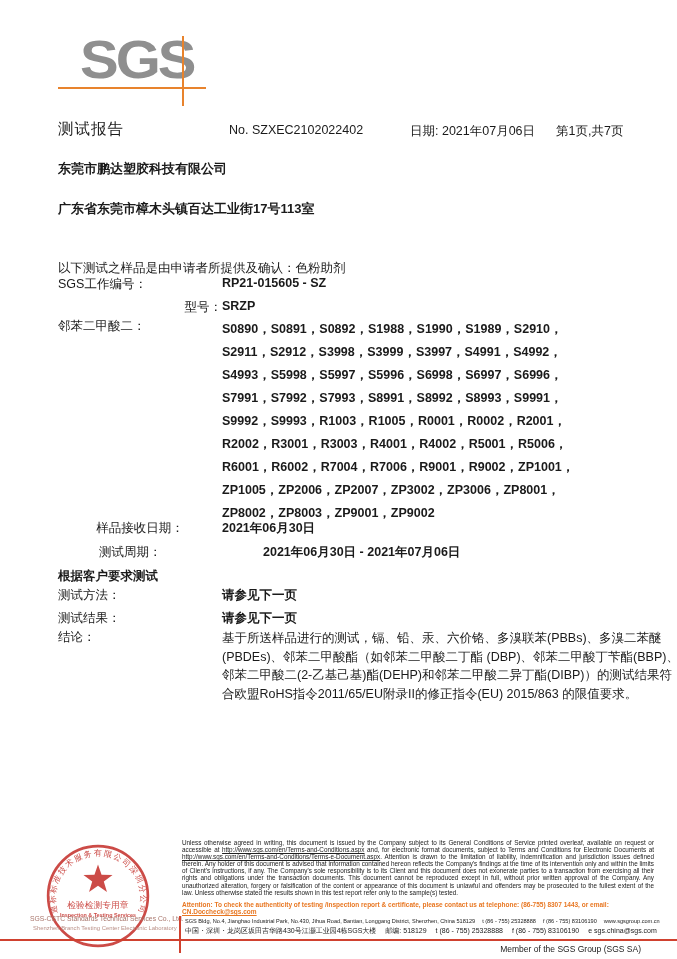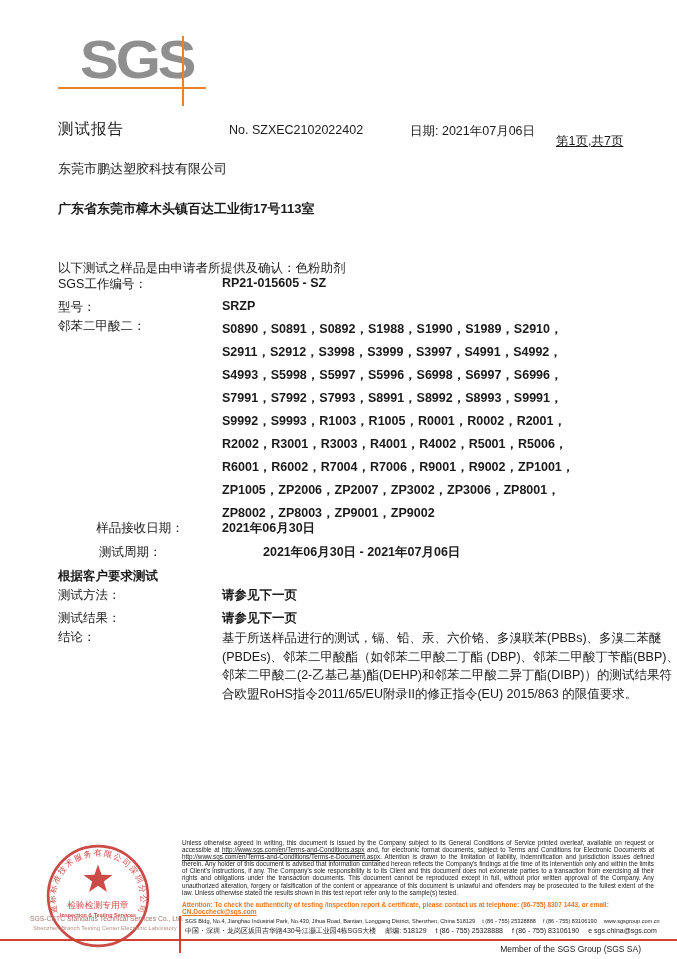--- a/index.html
+++ b/index.html
@@ -9,23 +9,23 @@
   
   .logo-text{position:absolute;left:80px;top:33px;font-size:58px;font-weight:700;
              color:#8f8f8f;letter-spacing:-3px;line-height:1;transform:scaleY(.92);
              transform-origin:top left;}
   .logo-rule-h{position:absolute;left:58px;top:87px;width:148px;height:2px;}
   .logo-rule-v{position:absolute;left:182px;top:36px;width:2px;height:70px;}
 
   .doc-title{position:absolute;left:58px;top:119px;font-size:15.5px;font-weight:400;letter-spacing:1px;}
   .report-no{position:absolute;left:229px;top:123px;font-size:12.5px;}
   .report-date{position:absolute;left:410px;top:123px;font-size:12.5px;}
-  .page-info{position:absolute;left:556px;top:133px;font-size:12.5px;text-decoration:underline;}
+  .page-info{position:absolute;left:556px;top:123px;font-size:12.5px;}
 
-  .company{position:absolute;left:58px;top:160px;font-size:13px;font-weight:400;}
+  .company{position:absolute;left:58px;top:160px;font-size:13px;font-weight:700;}
   .comp-address{position:absolute;left:58px;top:200px;font-size:13px;font-weight:700;}
 
   .sample{position:absolute;left:58px;top:250px;font-size:12.5px;margin-top:10px;}
 
   
   .frow{position:absolute;left:58px;display:flex;align-items:flex-start;}
   .flabel{width:164px;flex:0 0 164px;font-size:12.5px;}
   .fvalue{font-size:12.5px;font-weight:700;}
   .ref-lines{line-height:23px;white-space:pre-line;}
   .concl-value{font-weight:400;width:458px;line-height:18.6px;}
@@ -67,21 +67,21 @@
   <div class="company">东莞市鹏达塑胶科技有限公司</div>
   <div class="comp-address">广东省东莞市樟木头镇百达工业街17号113室</div>
 
   <div class="sample">以下测试之样品是由申请者所提供及确认：色粉助剂</div>
 
   <div class="frow" style="top:276px;">
     <div class="flabel">SGS工作编号：</div>
     <div class="fvalue">RP21-015605 - SZ</div>
   </div>
 
-  <div class="frow" style="top:299px;">
+  <div class="frow" style="top:299px;text-align:right;">
     <div class="flabel">型号：</div>
     <div class="fvalue">SRZP</div>
   </div>
 
   <div class="frow" style="top:318px;">
     <div class="flabel">邻苯二甲酸二：</div>
     <div class="fvalue ref-lines">S0890，S0891，S0892，S1988，S1990，S1989，S2910，
 S2911，S2912，S3998，S3999，S3997，S4991，S4992，
 S4993，S5998，S5997，S5996，S6998，S6997，S6996，
 S7991，S7992，S7993，S8991，S8992，S8993，S9991，

